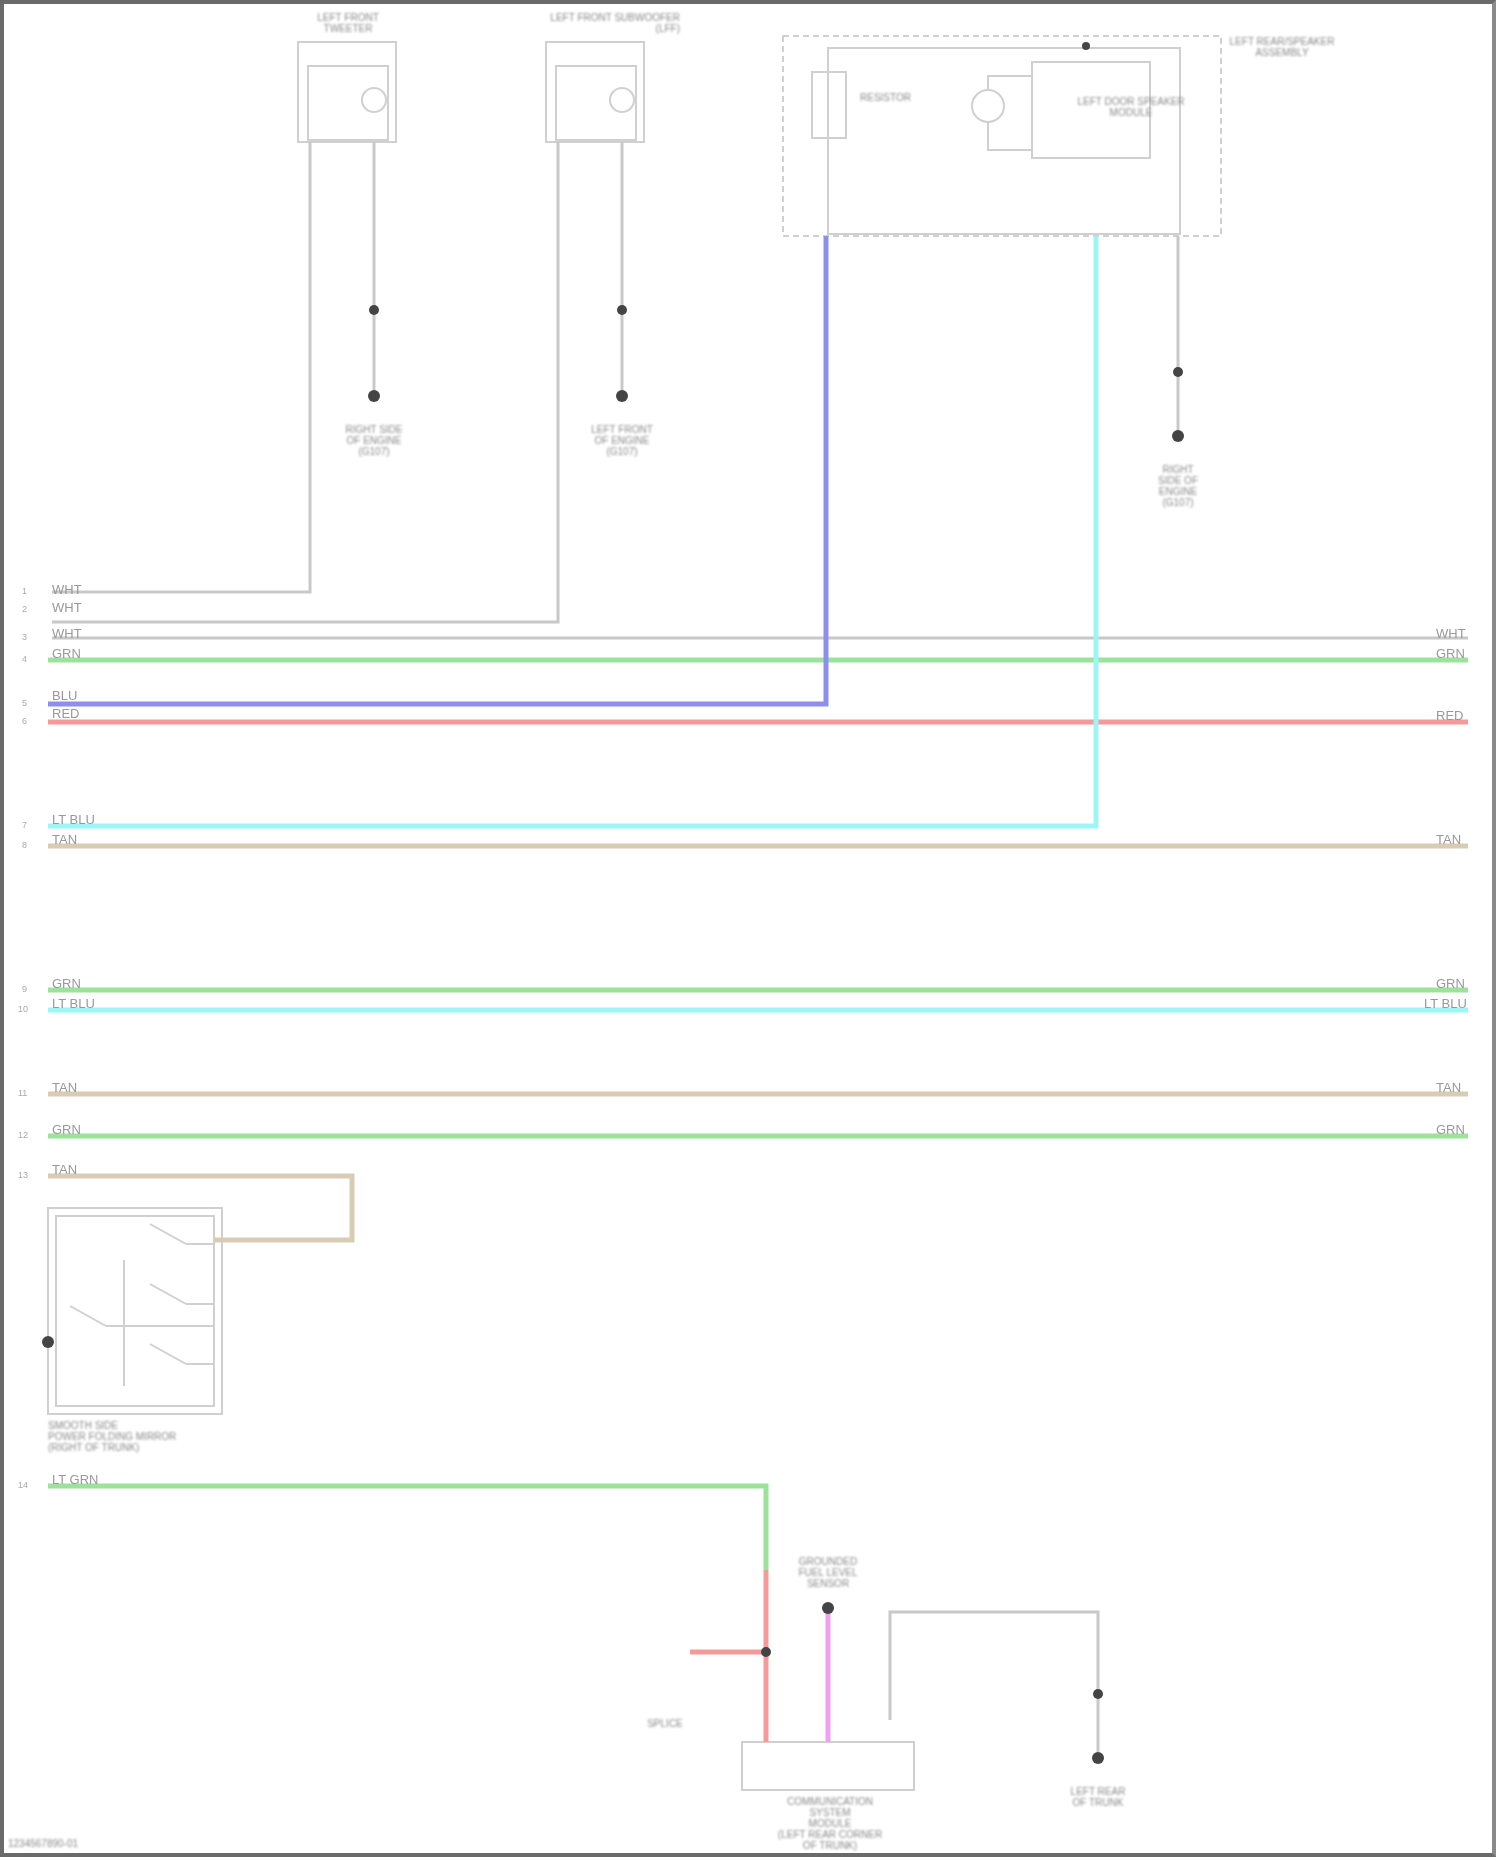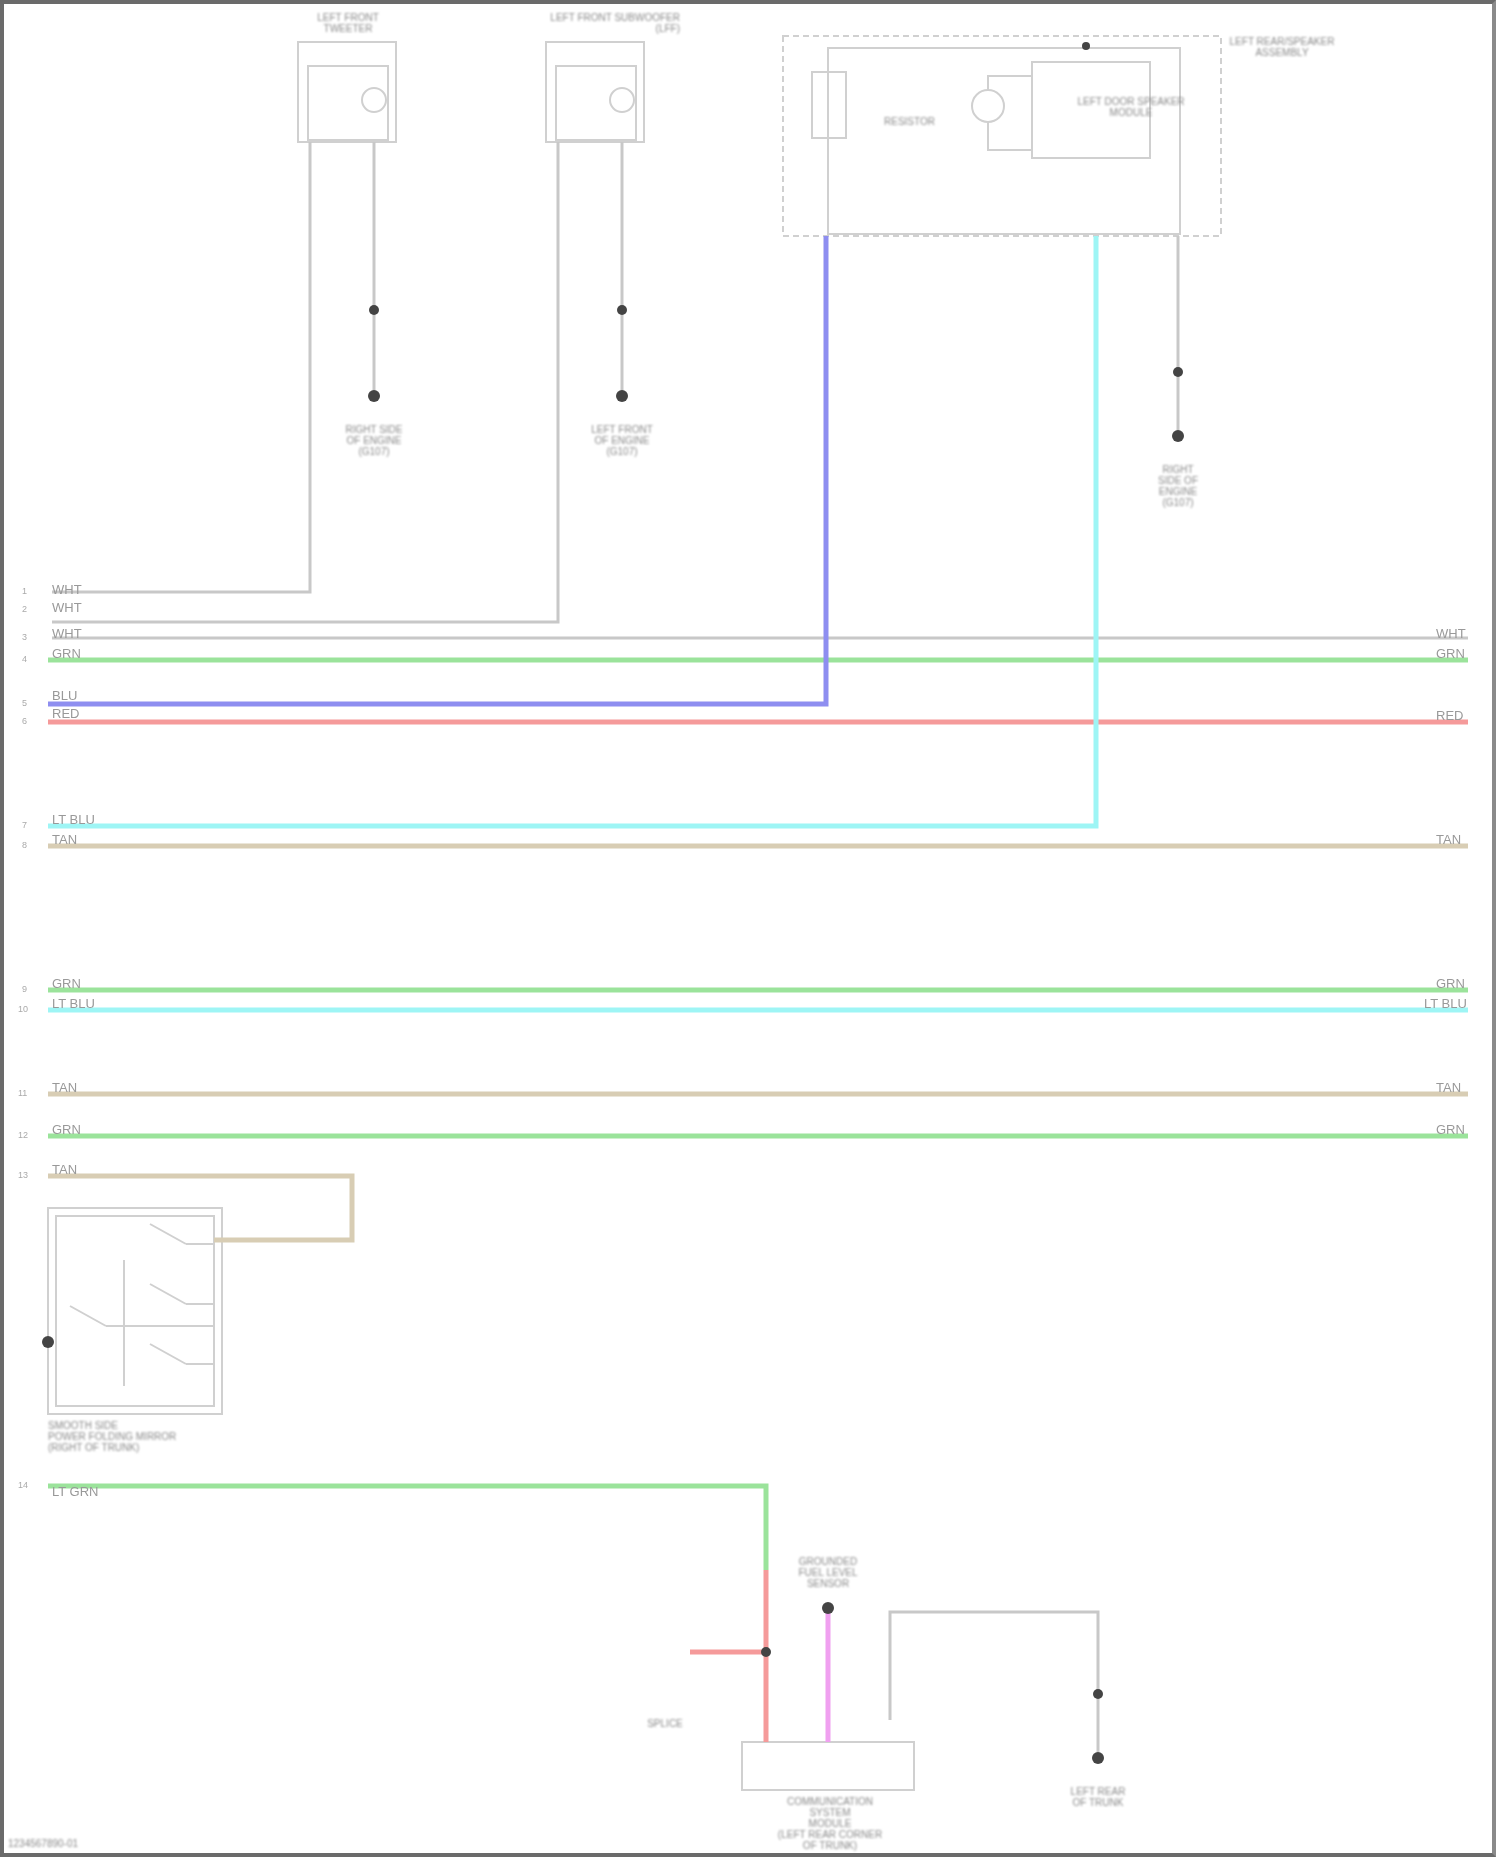--- a/index.html
+++ b/index.html
@@ -83,21 +83,21 @@
     <circle cx="48" cy="1342" r="6"></circle>
   </g>
 </svg>
 
 <div class="lbl" style="left:300px;top:12px;width:96px;">LEFT FRONT
 TWEETER</div>
 <div class="lbl" style="left:510px;top:12px;width:170px;text-align:right;">LEFT FRONT SUBWOOFER
 (LFF)</div>
 <div class="lbl" style="left:1222px;top:36px;width:120px;text-align:center;">LEFT REAR/SPEAKER
 ASSEMBLY</div>
-<div class="lbl" style="left:884px;top:92px;width:60px;text-align:left;margin-top:24px;">RESISTOR</div>
+<div class="lbl" style="left:860px;top:92px;width:60px;text-align:left;">RESISTOR</div>
 <div class="lbl" style="left:1036px;top:96px;width:110px;margin-left:40px;">LEFT DOOR SPEAKER
 MODULE</div>
 <div class="lbl" style="left:334px;top:424px;width:80px;">RIGHT SIDE
 OF ENGINE
 (G107)</div>
 <div class="lbl" style="left:582px;top:424px;width:80px;">LEFT FRONT
 OF ENGINE
 (G107)</div>
 <div class="lbl" style="left:1146px;top:464px;width:64px;">RIGHT
 SIDE OF
@@ -146,15 +146,15 @@
 <div class="wl" style="left:1424px;top:996px;">LT BLU</div>
 <div class="pin" style="left:18px;top:1088px;">11</div>
 <div class="wl" style="left:52px;top:1080px;">TAN</div>
 <div class="wl" style="left:1436px;top:1080px;">TAN</div>
 <div class="pin" style="left:18px;top:1130px;">12</div>
 <div class="wl" style="left:52px;top:1122px;">GRN</div>
 <div class="wl" style="left:1436px;top:1122px;">GRN</div>
 <div class="pin" style="left:18px;top:1170px;">13</div>
 <div class="wl" style="left:52px;top:1162px;">TAN</div>
 <div class="pin" style="left:18px;top:1480px;">14</div>
-<div class="wl" style="left:52px;top:1472px;margin-top:12px;">LT GRN</div>
+<div class="wl" style="left:52px;top:1472px;">LT GRN</div>
 
 <div class="lbl" style="left:8px;top:1838px;width:120px;text-align:left;">1234567890-01</div>
 
 </body></html>

